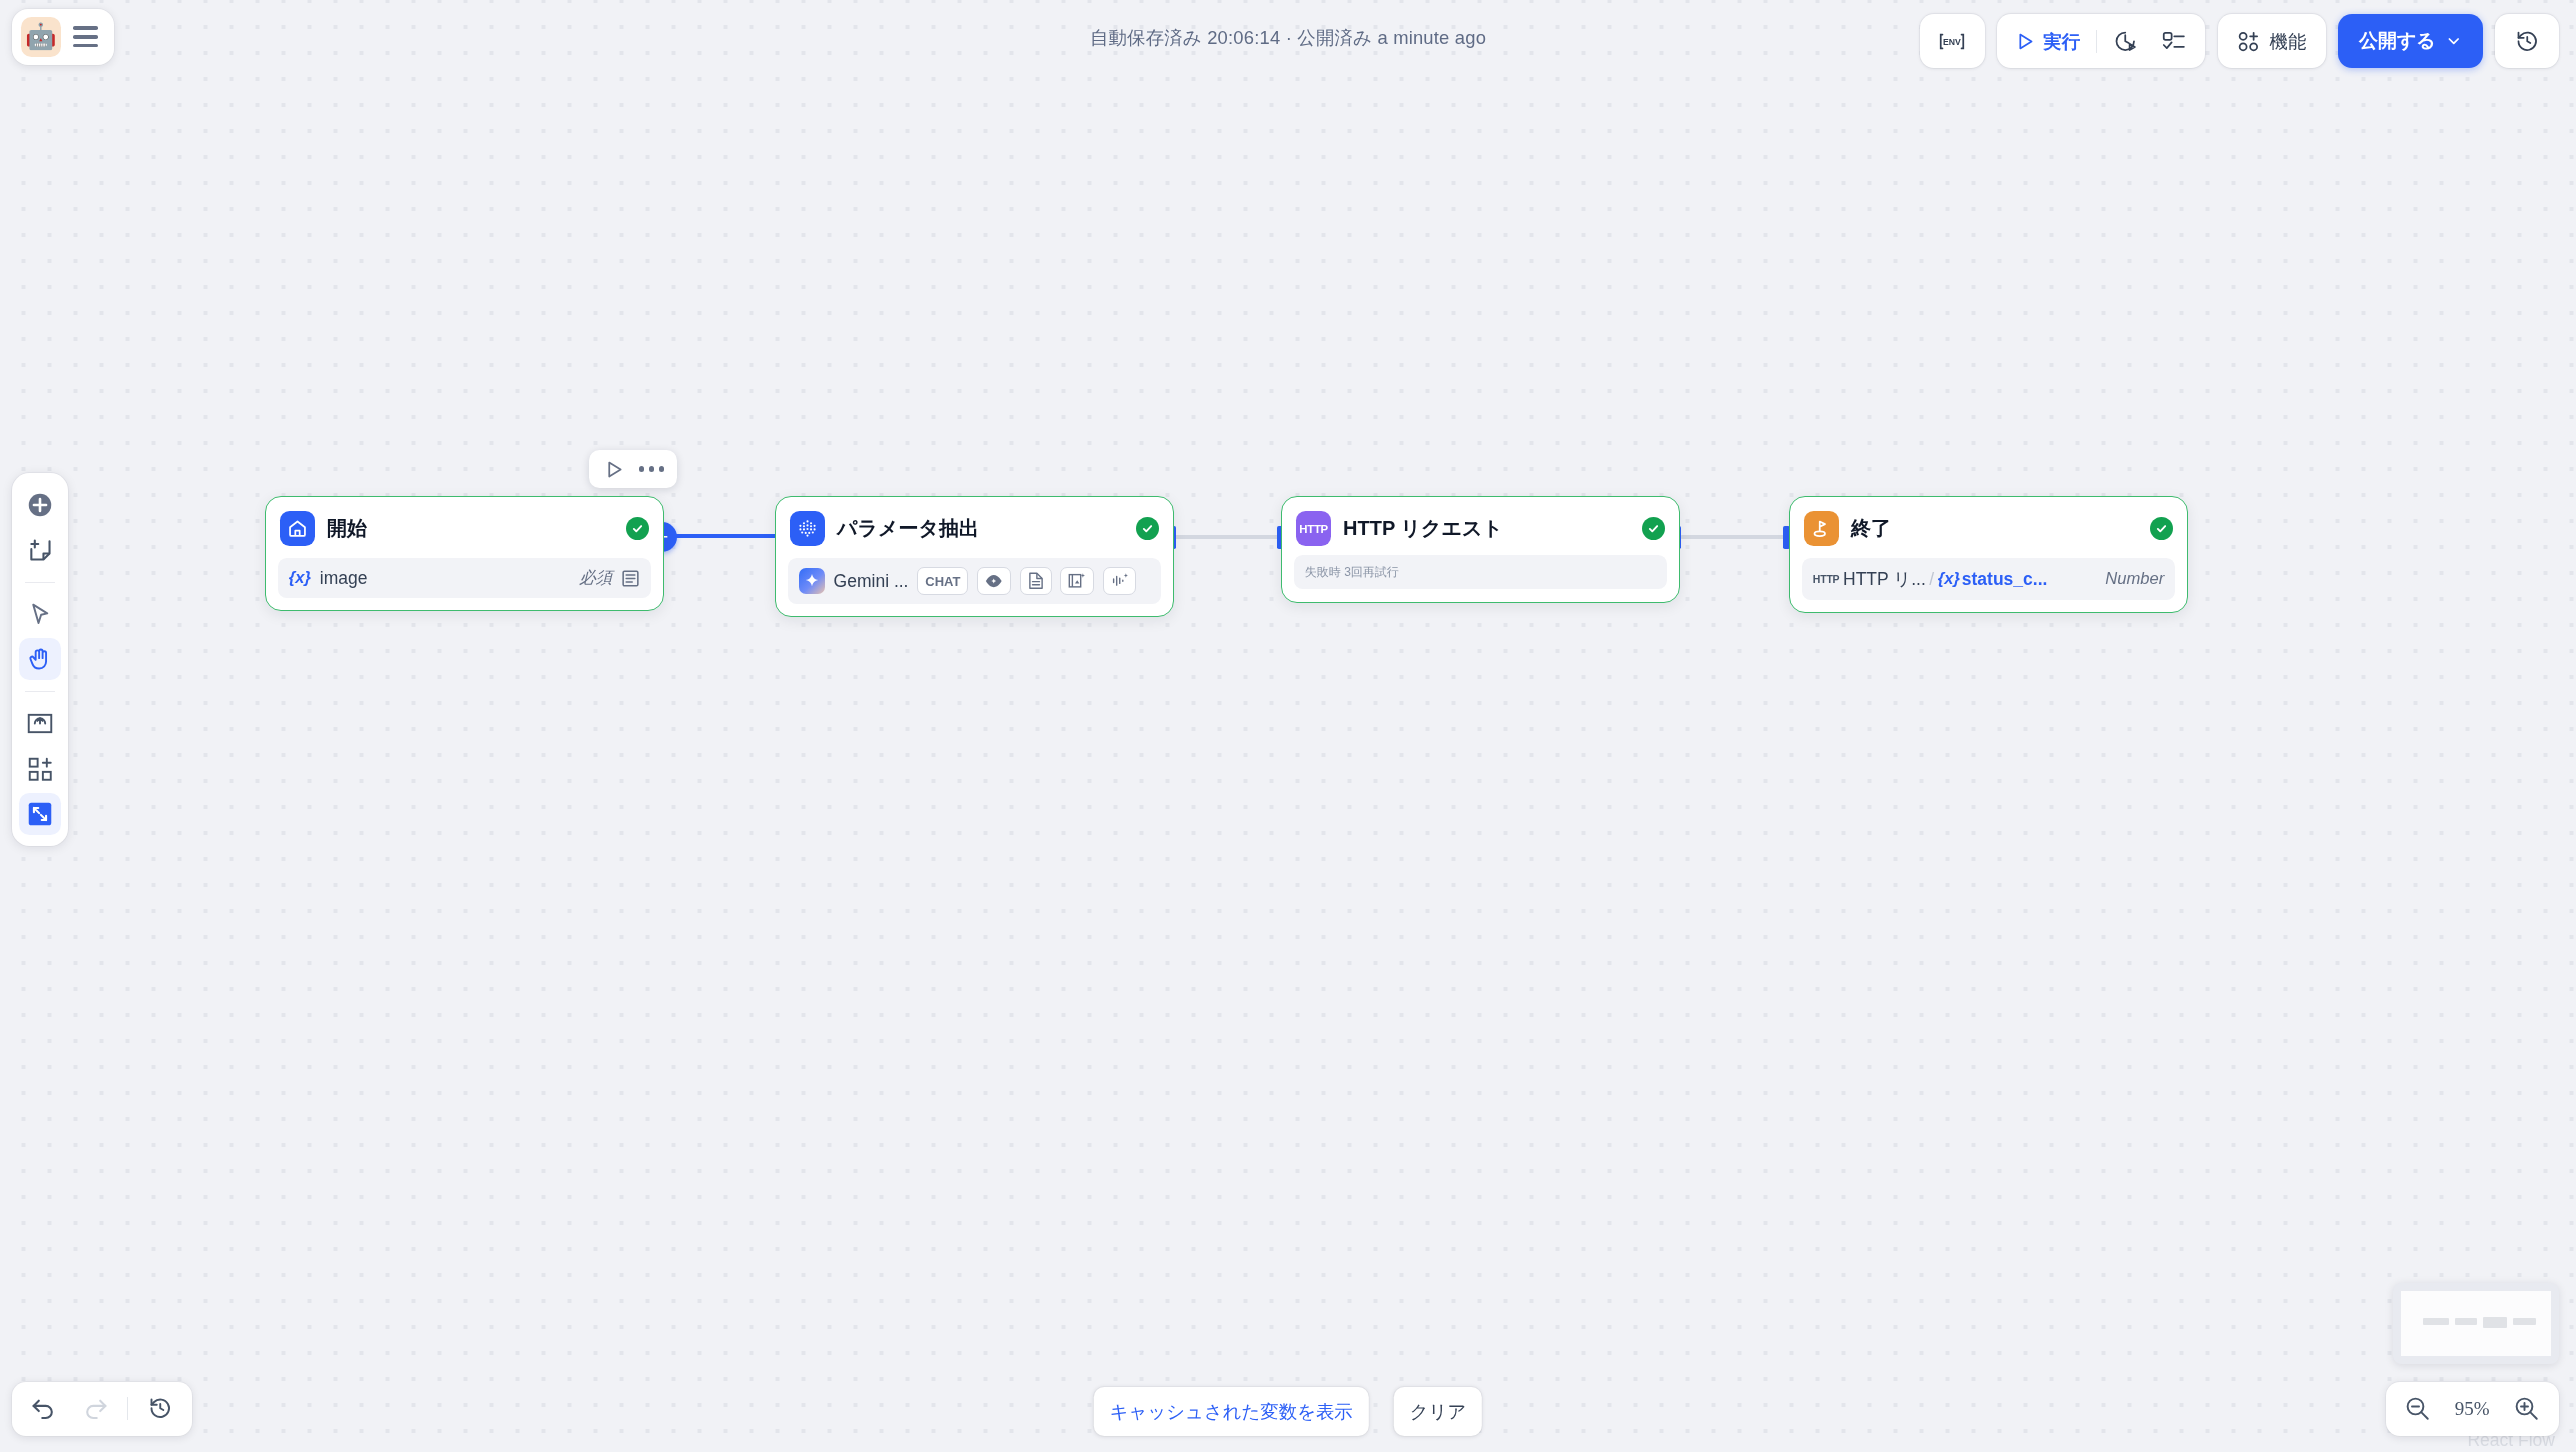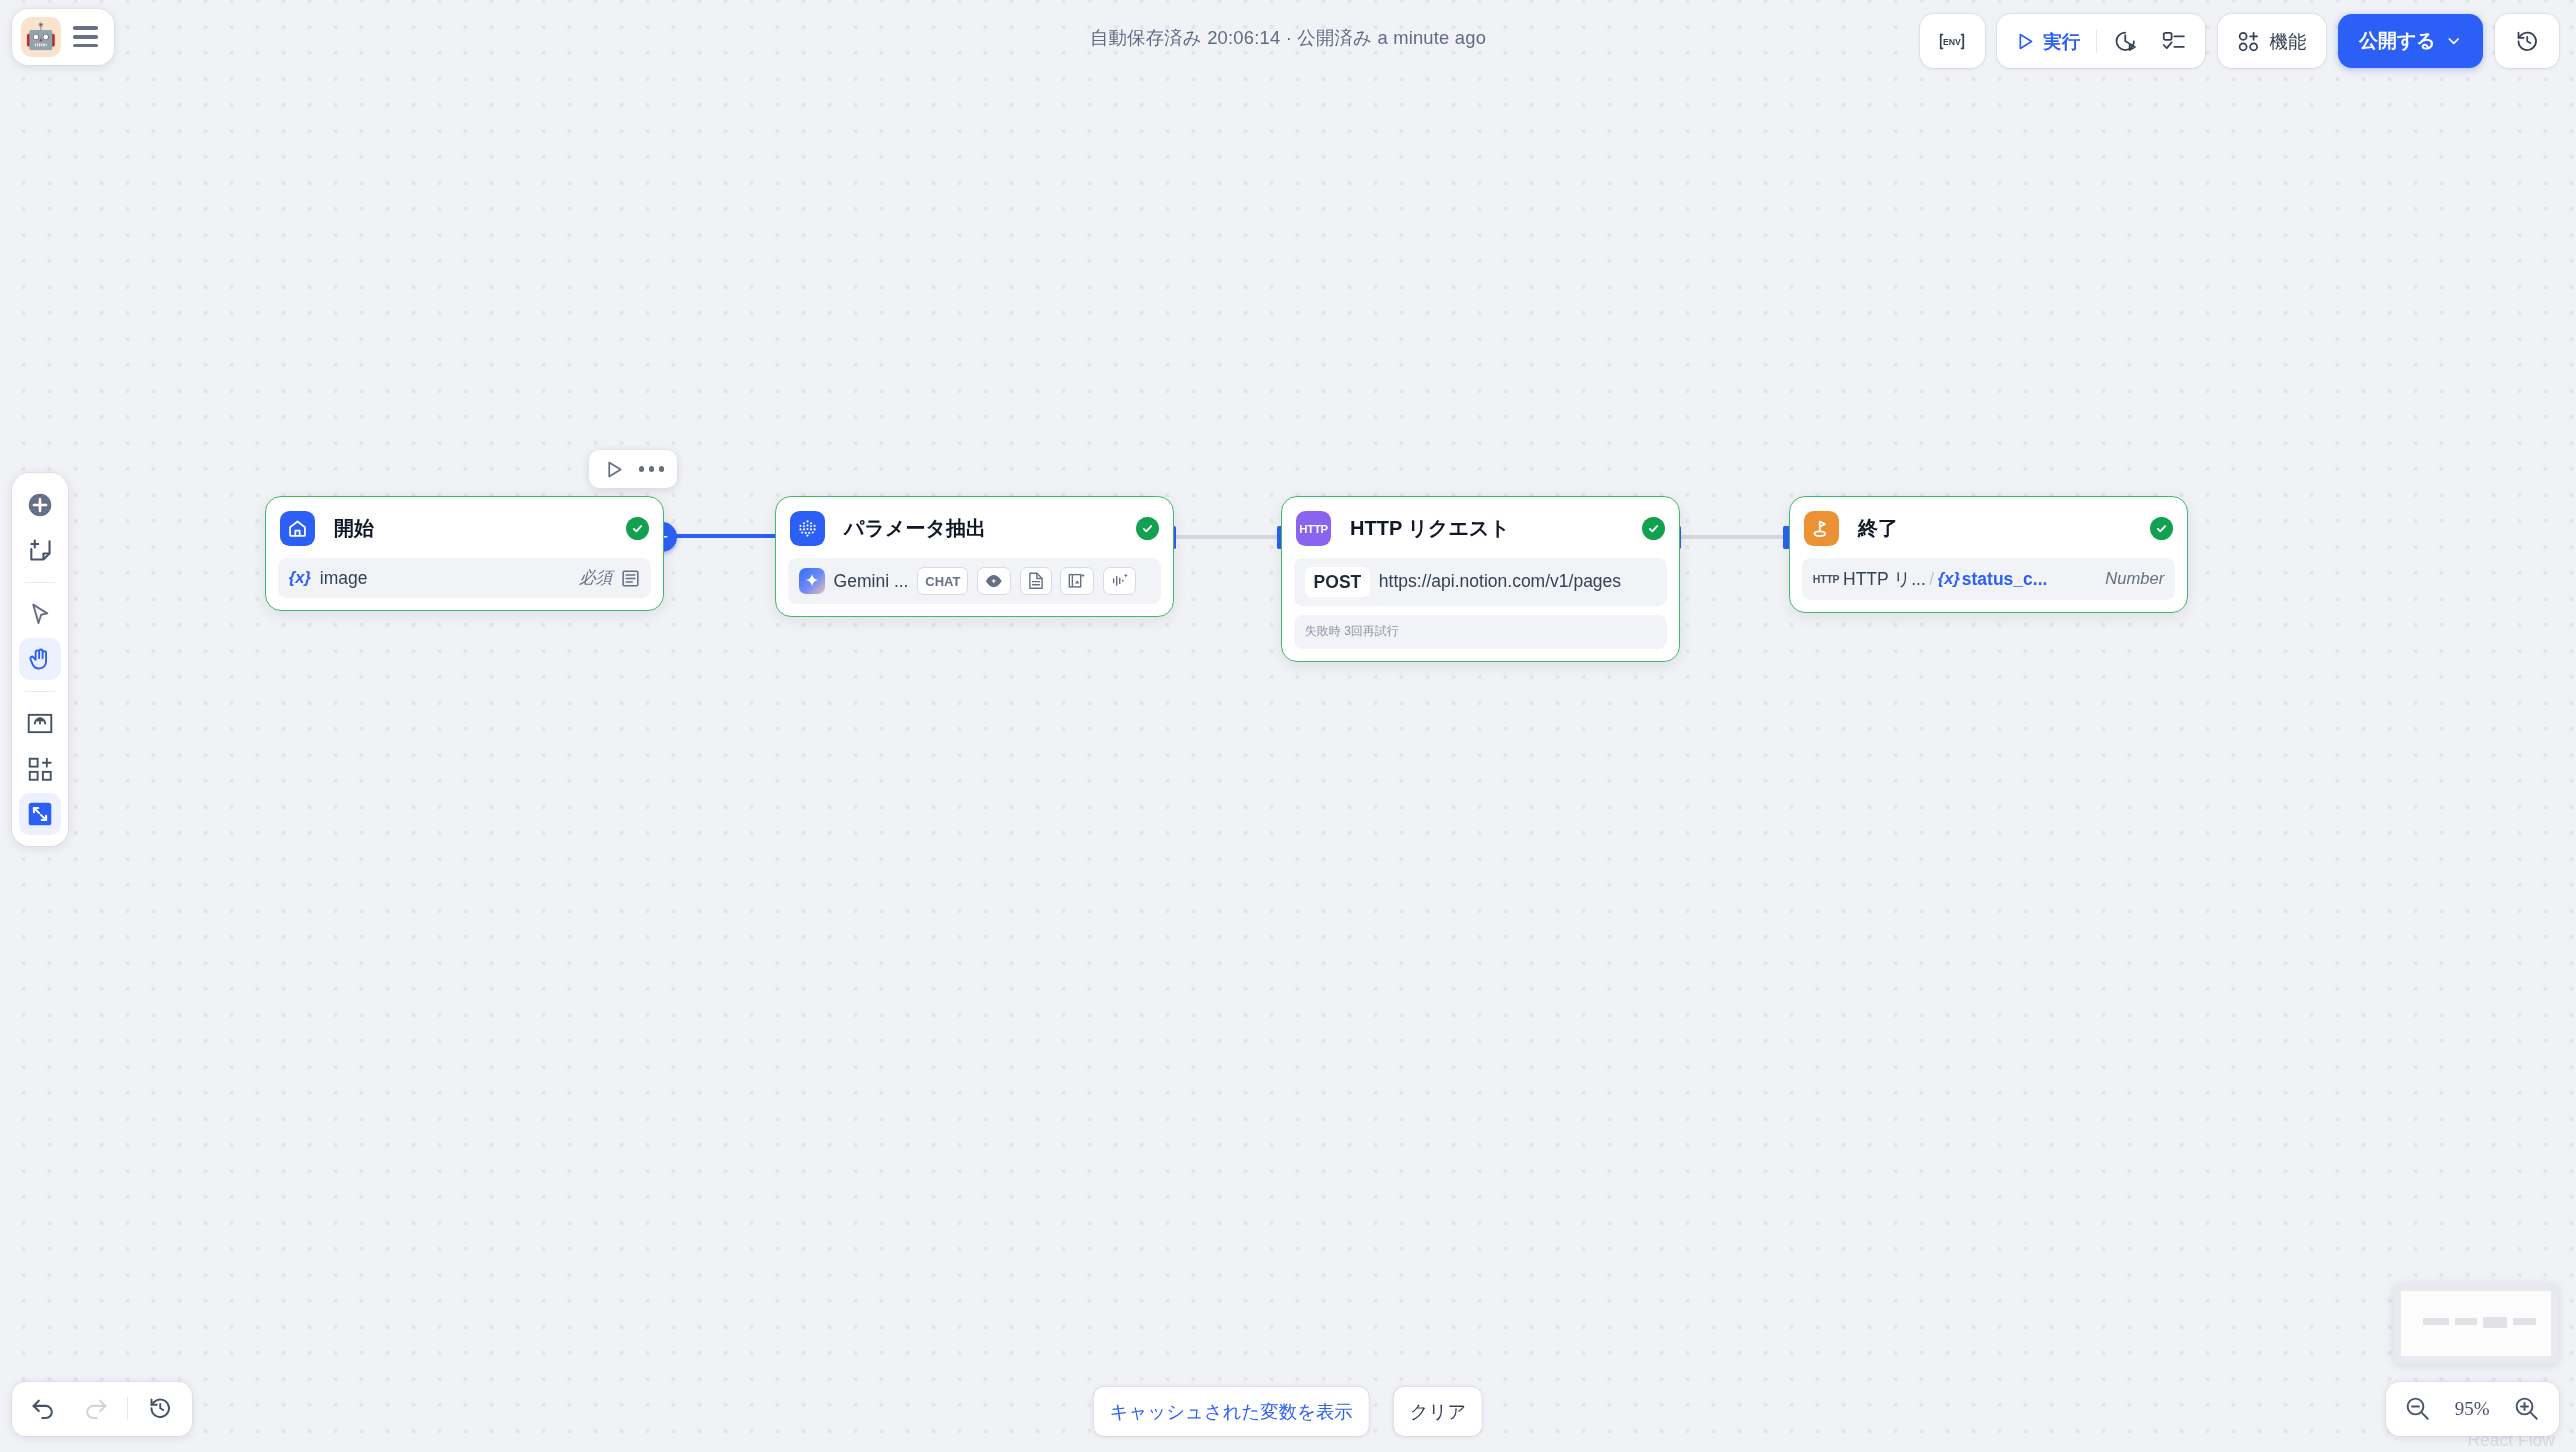--- a/index.html
+++ b/index.html
@@ -76,21 +76,21 @@
   }
   .ltool.active { background: #EDF1FE; color: #2C5FF6; }
   .ltool-sep { width: 30px; height: 0.9px; background: #E9EAEF; margin: 7px 0; }
 
   
   .node {
     position: absolute; background: #FFFFFF; border: 1.8px solid #3EBB6E;
     border-radius: 16px; padding: 12.3px;
     box-shadow: 0 3.5px 14px rgba(16,24,40,.08);
   }
-  .node-head { display: flex; align-items: center; gap: 19px; padding: 1.8px 1.8px 0; }
+  .node-head { display: flex; align-items: center; gap: 12px; padding: 1.8px 1.8px 0; }
   .node-ico {
     width: 35px; height: 35px; border-radius: 9.6px; flex: none;
     display: flex; align-items: center; justify-content: center; color: #fff;
   }
   .ico-blue { background: #2C5FF6; }
   .ico-purple { background: #8A63F0; font-size: 11.4px; font-weight: 700; letter-spacing: -0.3px; }
   .ico-orange { background: #EA9234; }
   .node-title { font-size: 20px; font-weight: 700; color: #101828; white-space: nowrap; }
   .node-check {
     margin-left: auto; width: 23px; height: 23px; border-radius: 50%;
@@ -450,24 +450,20 @@
   <div class="node" style="left:1281px; top:496px; width:399px;">
     <div class="node-head">
       <div class="node-ico ico-purple">HTTP</div>
       <div class="node-title">HTTP リクエスト</div>
       <div class="node-check">
         <svg width="13" height="13" viewBox="0 0 16 16">
             <path d="M3.5 8.5l3 3 6-6.5" stroke="#fff" stroke-width="2.3" fill="none" stroke-linecap="round" stroke-linejoin="round"></path>
           </svg>
       </div>
     </div>
-    <div class="node-row" style="align-items:center;">
-      <span class="method">POST</span>
-      <span class="url">https://api.notion.com/v1/pages</span>
-    </div>
     <div class="node-subrow">失敗時 3回再試行</div>
   </div>
 
   <div class="node" style="left:1789px; top:496px; width:399px;">
     <div class="node-head">
       <div class="node-ico ico-orange">
         <svg width="21" height="21" viewBox="0 0 24 24" fill="none">
             <path d="M10 16V4l6 3-6 3" stroke="#fff" stroke-width="2" stroke-linejoin="round"></path>
             <ellipse cx="10" cy="18" rx="6" ry="2.6" stroke="#fff" stroke-width="2"></ellipse>
           </svg>

